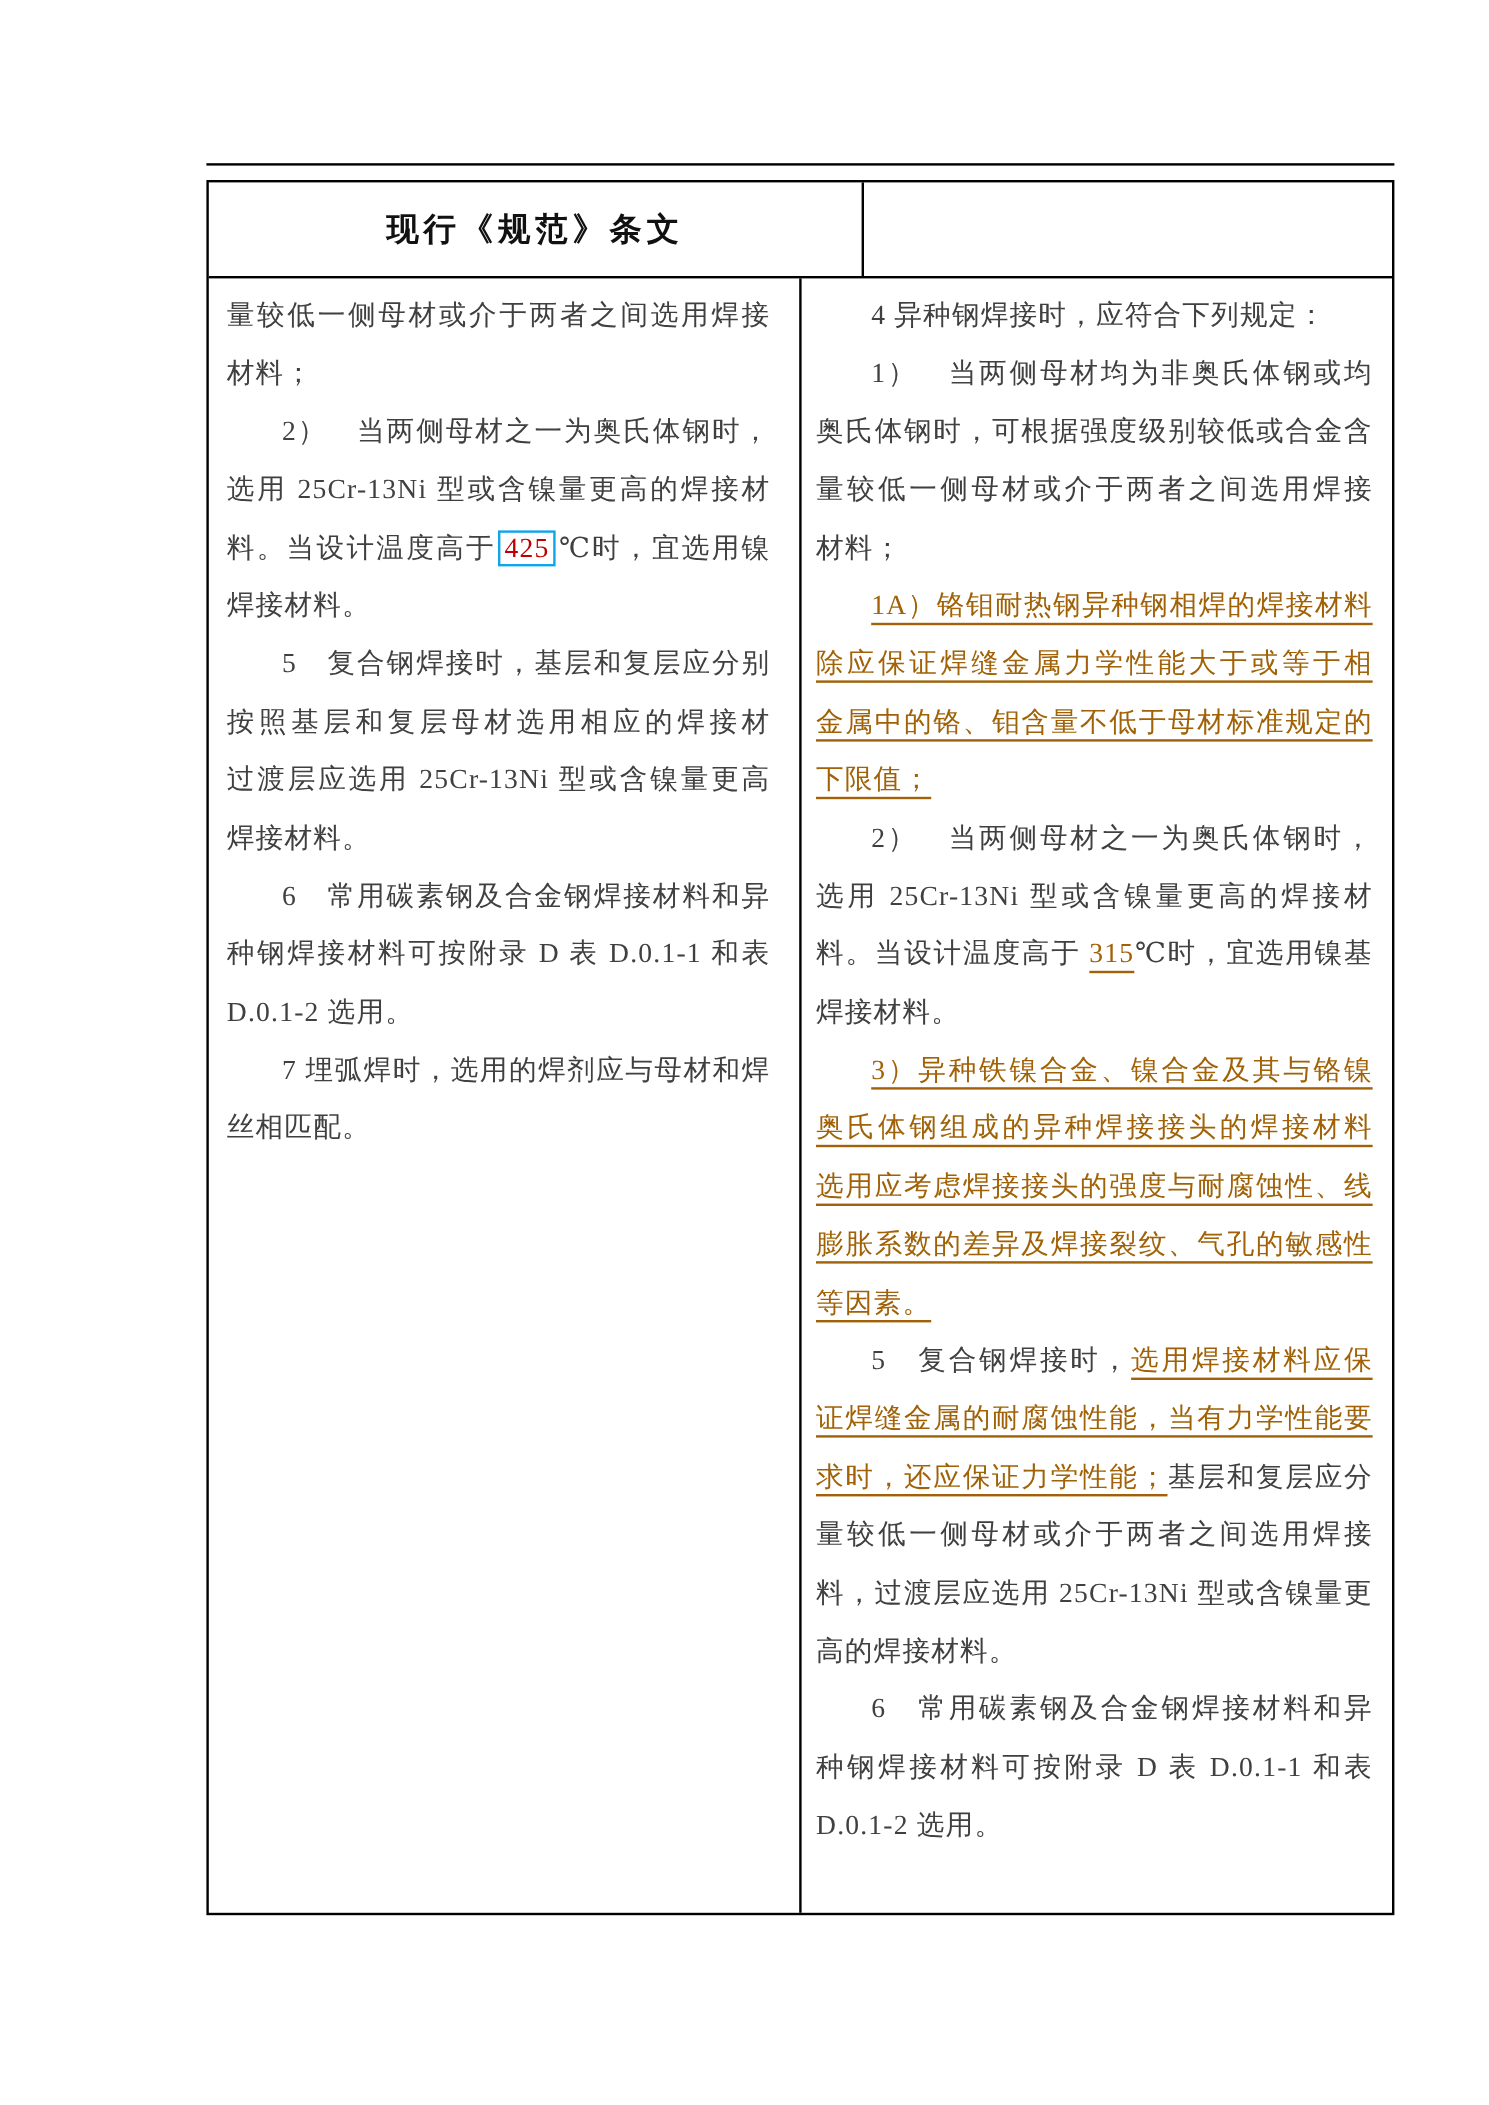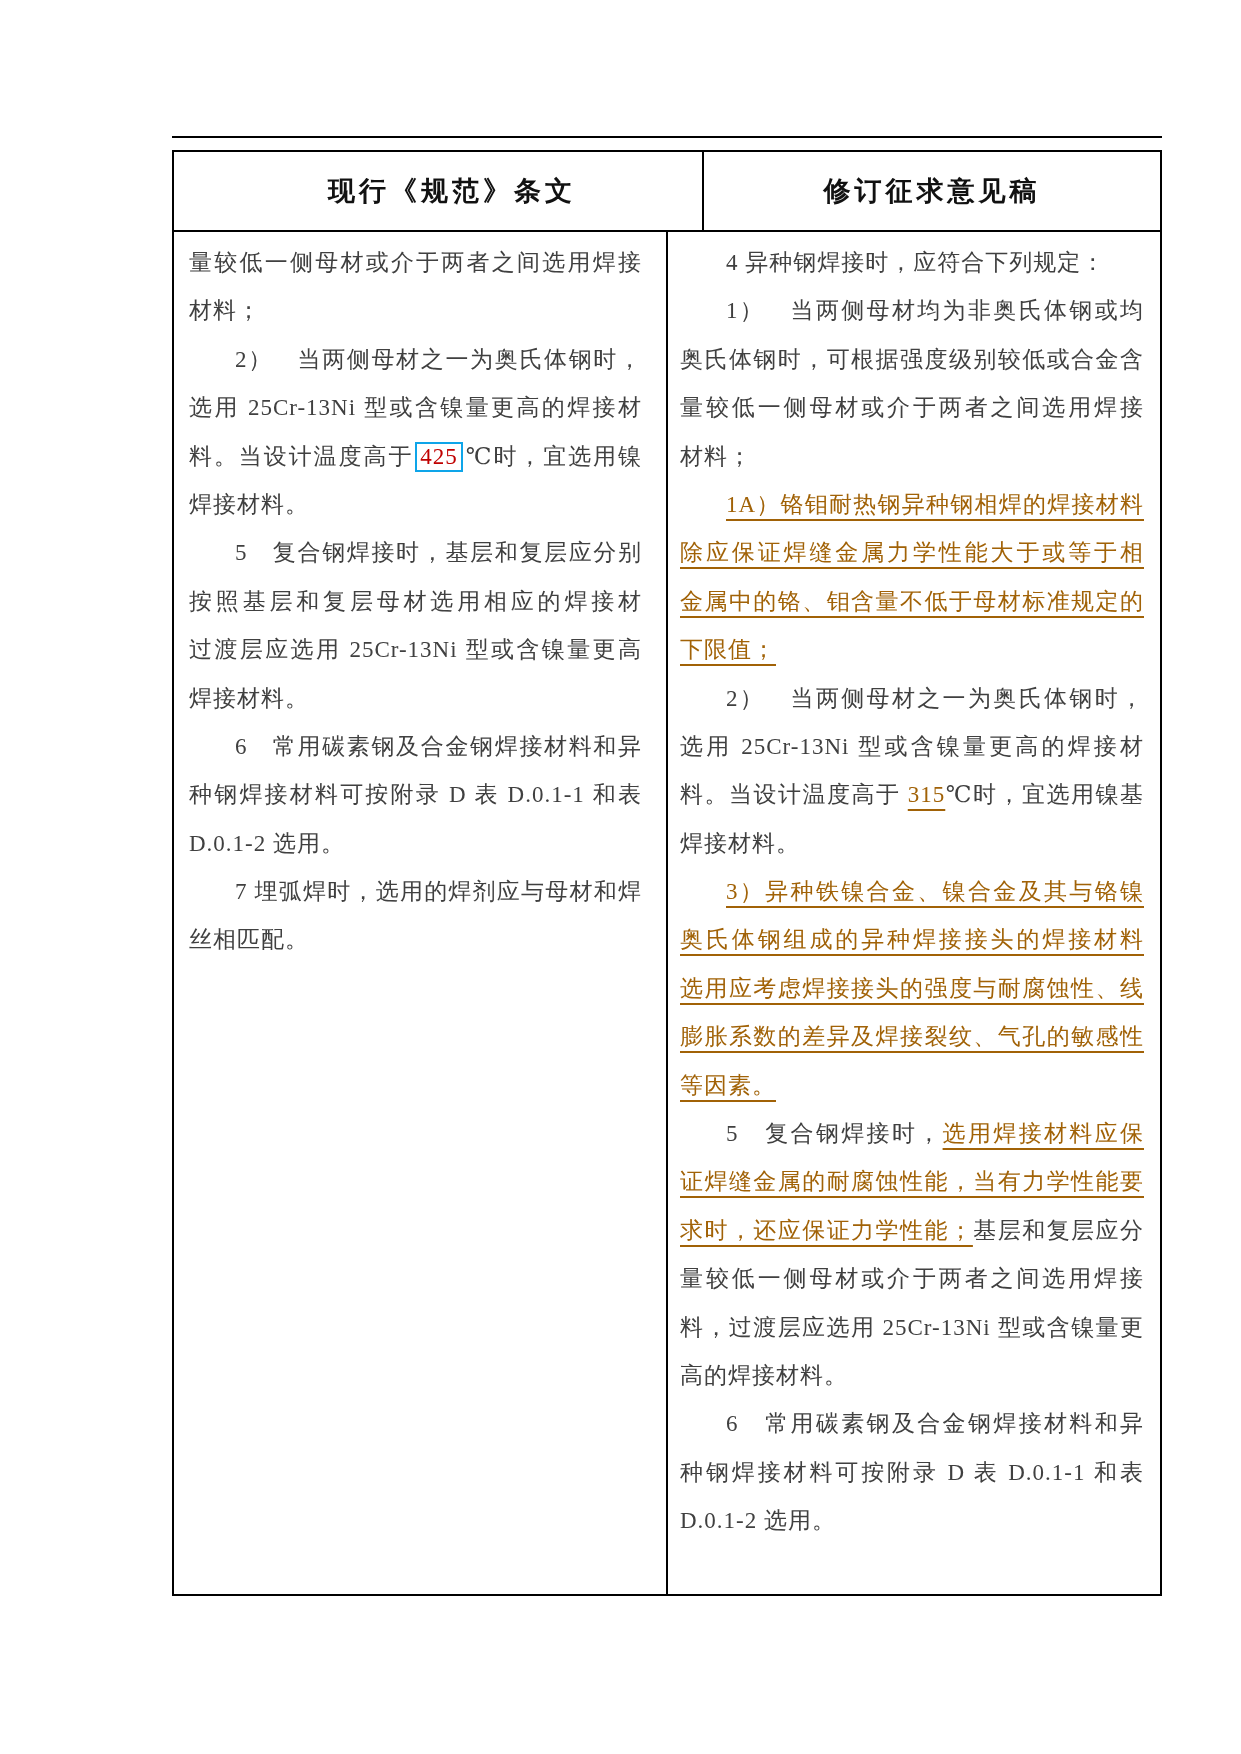--- a/index.html
+++ b/index.html
@@ -19,21 +19,21 @@
     display:flex;flex-direction:column;
   }
   .header-row{
     display:flex;flex:0 0 78px;border-bottom:2px solid #000;
   }
   .hcell{
     display:flex;align-items:center;justify-content:center;
     font-weight:bold;font-size:27px;letter-spacing:4px;
     box-sizing:border-box;
   }
-  .hcell.hl{width:502px;border-right:2px solid #000;margin-left:28px;}
+  .hcell.hl{width:546px;border-right:2px solid #000;}
   .hcell.hr{flex:1;}
   .body-row{display:flex;flex:1;min-height:0;}
   .cell{box-sizing:border-box;overflow:hidden;}
   .cell.cl{width:494px;border-right:2px solid #000;padding:7px 24px 0 15px;}
   .cell.cr{flex:1;padding:7px 16px 0 12px;}
   .line{
     font-size:23px;line-height:48.4px;height:48.4px;
     text-align:left;overflow:hidden;letter-spacing:1px;
     white-space:nowrap;
   }
@@ -57,21 +57,20 @@
   }
 </style>
 </head>
 <body>
 
 <div class="page">
   <div class="topline"></div>
   <div class="doc-table">
     <div class="header-row">
       <div class="hcell hl">现行《规范》条文</div>
-      <div class="hcell hr">修订征求意见稿</div>
     </div>
     <div class="body-row">
       <div class="cell cl" id="col-left">
           <div class="line j"><span class="seg-n">量较低一侧母材或介于两者之间选用焊接</span></div>
           <div class="line"><span class="seg-n">材料；</span></div>
           <div class="line j ind"><span class="seg-n">2）　当两侧母材之一为奥氏体钢时，应</span></div>
           <div class="line j"><span class="seg-n">选用 25Cr-13Ni 型或含镍量更高的焊接材</span></div>
           <div class="line j"><span class="seg-n">料。当设计温度高于</span><span class="seg-b">425</span><span class="seg-n">℃时，宜选用镍基</span></div>
           <div class="line"><span class="seg-n">焊接材料。</span></div>
           <div class="line j ind"><span class="seg-n">5　复合钢焊接时，基层和复层应分别</span></div>

